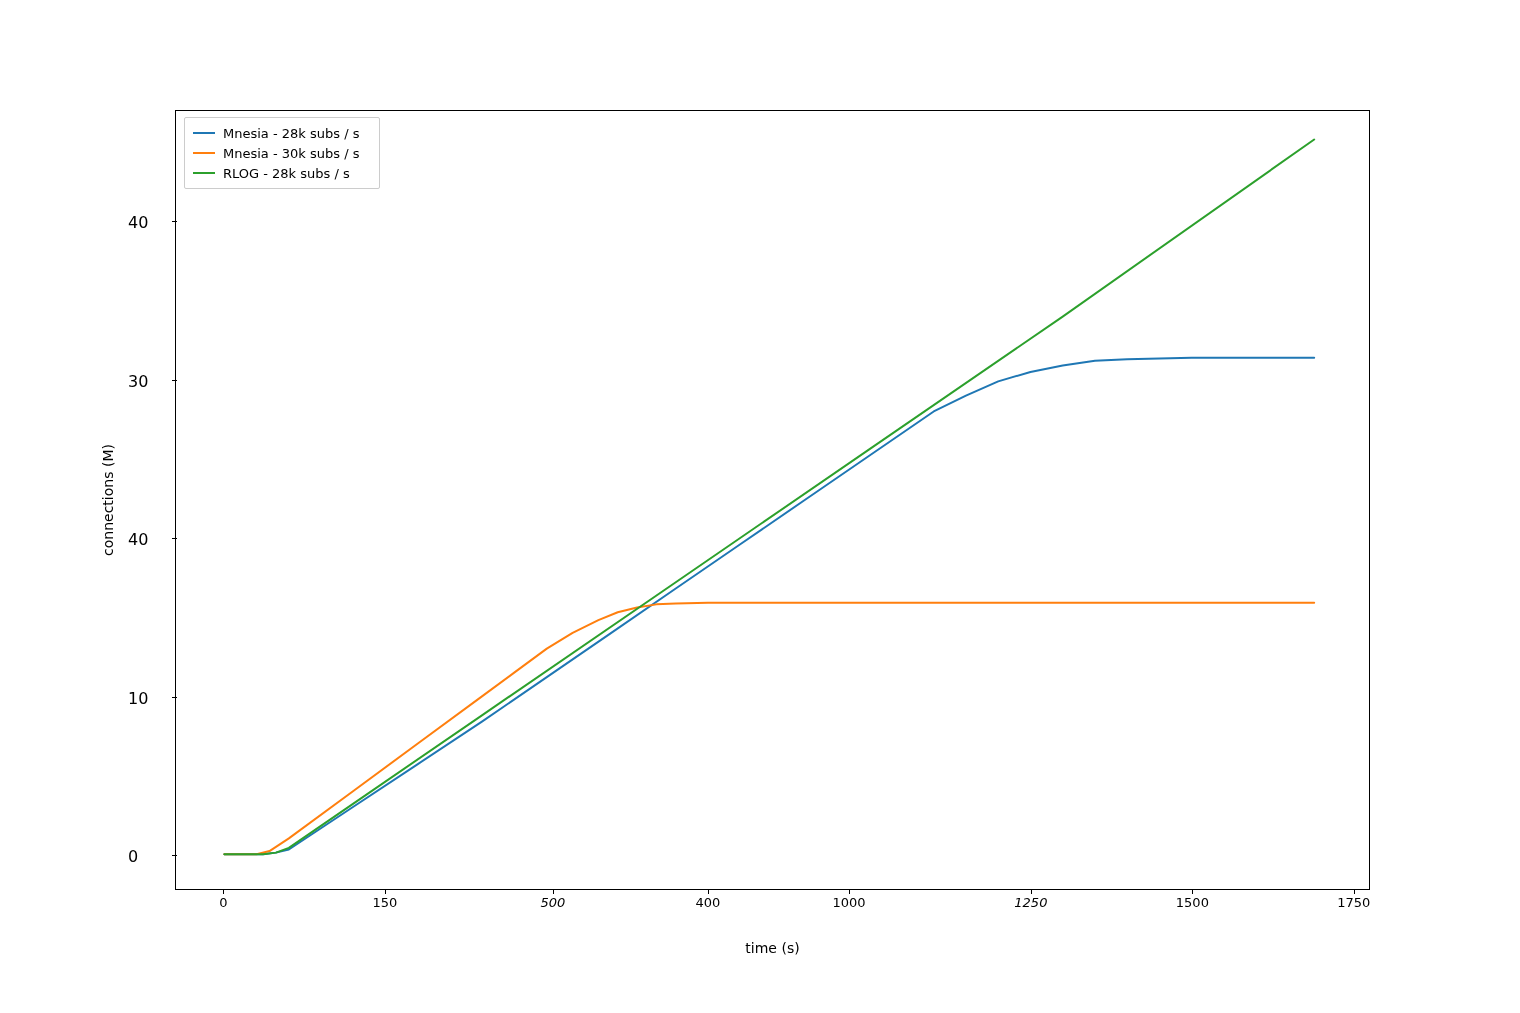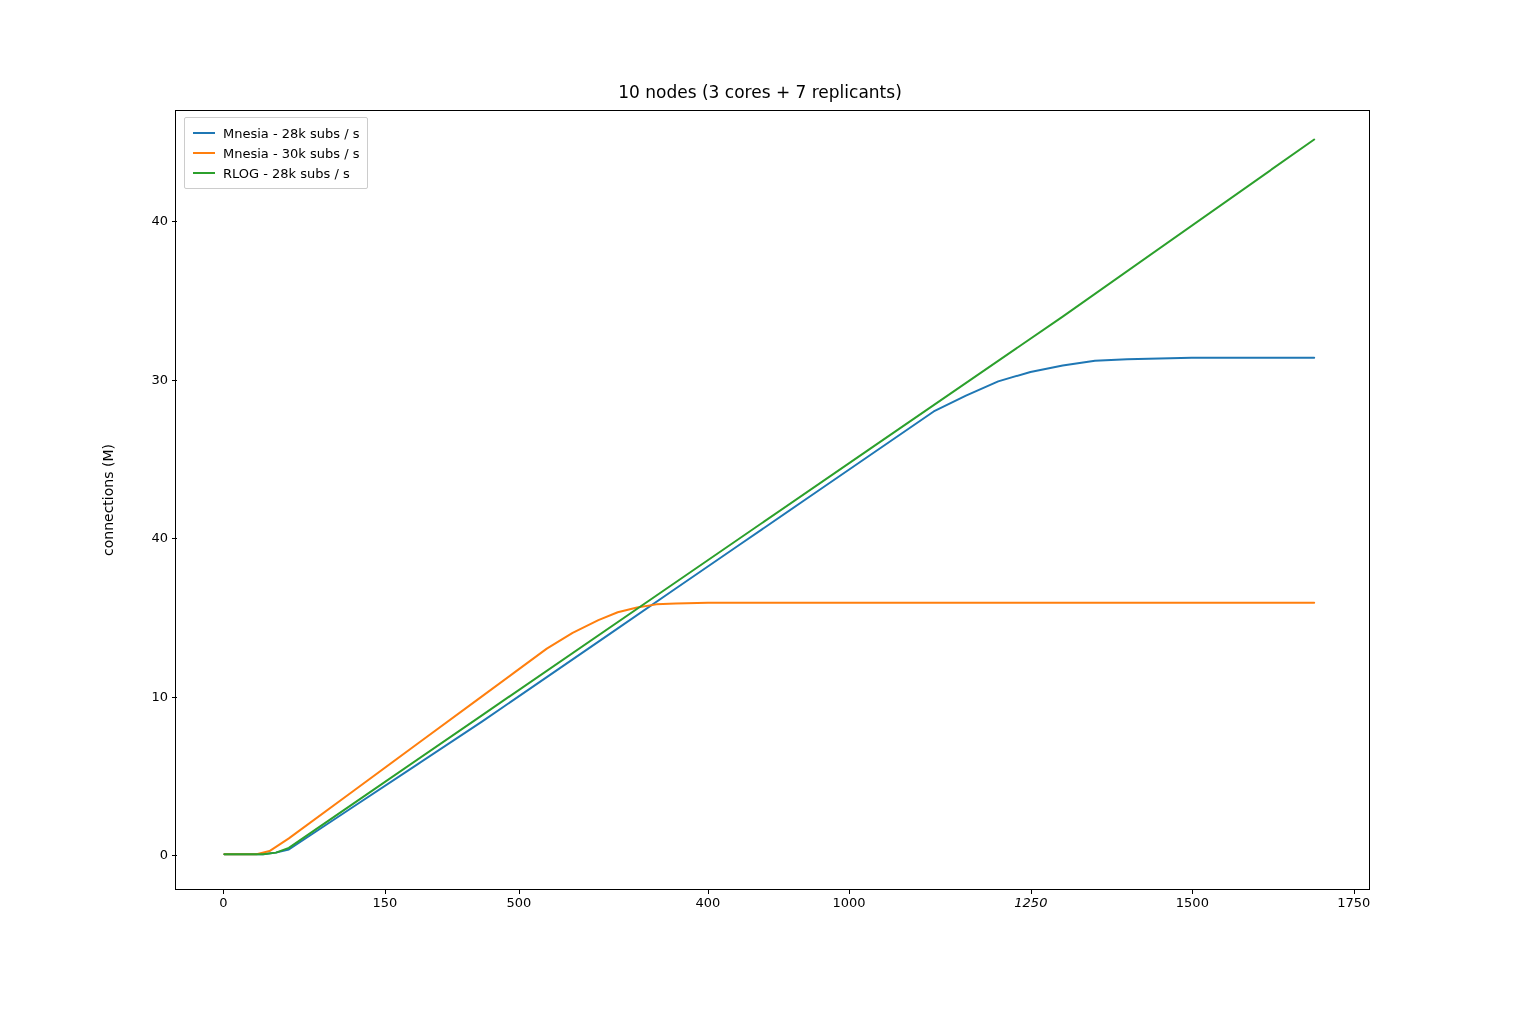--- a/index.html
+++ b/index.html
@@ -69,22 +69,21 @@
     left: 50%;
     top: -6px;
     width: 0;
     height: 5px;
     border-left: 1px solid #000;
   }
   .tick-y {
     position: absolute;
     left: 128px;
     width: 40px;
-    text-align: right;
-    font-size: 13px;
+    font-size: 16px;
     margin-top: -8px;
   }
   .tick-y::after {
     content: "";
     position: absolute;
     right: -9px;
     top: 8px;
     width: 5px;
     height: 0;
     border-top: 1px solid #000;
@@ -94,21 +93,21 @@
     left: 0; top: 0;
     width: 100%; height: 100%;
     overflow: visible;
   }
   .legend {
     position: absolute;
     left: 184px;
     top: 117px;
     border: 1px solid #cccccc;
     background: #ffffff;
-    padding: 5px 8px 5px 8px;
+    padding: 5px 20px 5px 8px;
     font-size: 13px;
     border-radius: 2px;
   }
   .legend-row {
     display: flex;
     align-items: center;
     height: 20px;
   }
   .legend-swatch {
     display: inline-block;
@@ -117,45 +116,45 @@
     border-top-width: 2px;
     border-top-style: solid;
     margin-right: 8px;
   }
 </style>
 </head>
 <body>
 
 <div class="figure">
 
-  <div class="title">10 nodes (3 cores + 7 replicants)</div>
 
   <div class="plot-area">
     <svg class="lines" id="line-svg" viewBox="0 0 1195 780" preserveAspectRatio="none">
         <path d="M48.45 745.12 L87.20 745.12 L100.12 743.54 L113.04 740.37 L177.64 697.56 L242.23 654.76 L306.82 611.95 L371.42 567.56 L436.01 523.17 L500.61 478.78 L565.20 434.39 L629.80 390.00 L694.39 345.61 L758.99 301.22 L791.28 285.37 L823.58 271.10 L855.88 261.59 L888.18 255.24 L920.47 250.49 L952.77 248.90 L1017.36 247.32 L1081.96 247.32 L1140.09 247.32 " fill="none" stroke="#1f77b4" stroke-width="2" stroke-linejoin="round" stroke-linecap="round"></path>
         <path d="M48.45 745.12 L80.74 745.12 L93.66 741.95 L113.04 729.27 L177.64 681.71 L242.23 634.15 L306.82 586.59 L339.12 562.80 L371.42 539.02 L397.26 523.17 L423.09 510.49 L442.47 502.56 L461.85 497.80 L481.23 494.63 L500.61 493.84 L532.91 493.05 L629.80 493.05 L823.58 493.05 L1017.36 493.05 L1140.09 493.05 " fill="none" stroke="#ff7f0e" stroke-width="2" stroke-linejoin="round" stroke-linecap="round"></path>
         <path d="M48.45 745.12 L87.20 745.12 L100.12 743.54 L113.04 738.78 L177.64 694.39 L306.82 605.61 L500.61 472.44 L694.39 339.27 L888.18 206.10 L1140.09 28.54 " fill="none" stroke="#2ca02c" stroke-width="2" stroke-linejoin="round" stroke-linecap="round"></path>
       </svg>
   </div>
 
   <div class="tick-x" id="xt0" style="left: 223.446px;">0</div>
   <div class="tick-x" id="xt1" style="left: 384.932px;">150</div>
-  <div class="tick-x" id="xt2" style="left: 519px;">500</div>
+  <div class="tick-x" id="xt2" style="left: 553px; font-style: italic;">500</div>
   <div class="tick-x" id="xt3" style="left: 707.905px;">400</div>
   <div class="tick-x" id="xt4" style="left: 849px;">1000</div>
   <div class="tick-x" id="xt5" style="left: 1030.88px; font-style: italic;">1250</div>
   <div class="tick-x" id="xt6" style="left: 1192.36px;">1500</div>
   <div class="tick-x" id="xt7" style="left: 1353.85px;">1750</div>
 
   <div class="tick-y" id="yt0" style="top: 855.122px;">0</div>
   <div class="tick-y" id="yt1" style="top: 696.585px;">10</div>
   <div class="tick-y" id="yt2" style="top: 538.049px;">40</div>
   <div class="tick-y" id="yt3" style="top: 379.512px;">30</div>
   <div class="tick-y" id="yt4" style="top: 220.976px;">40</div>
 
+  <div class="xlabel">time (s)</div>
   <div class="ylabel">connections (M)</div>
 
   <div class="legend">
     <div class="legend-row">
       <span class="legend-swatch" id="sw0" style="border-top-color: rgb(31, 119, 180);"></span>
       <span>Mnesia - 28k subs / s</span>
     </div>
     <div class="legend-row">
       <span class="legend-swatch" id="sw1" style="border-top-color: rgb(255, 127, 14);"></span>
       <span>Mnesia - 30k subs / s</span>

